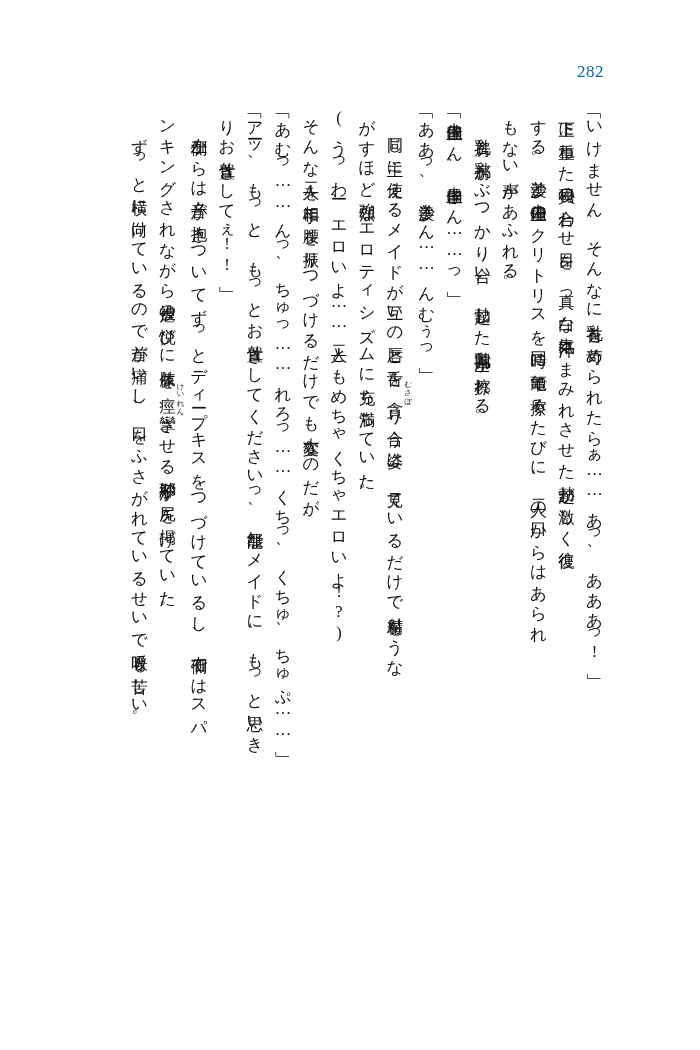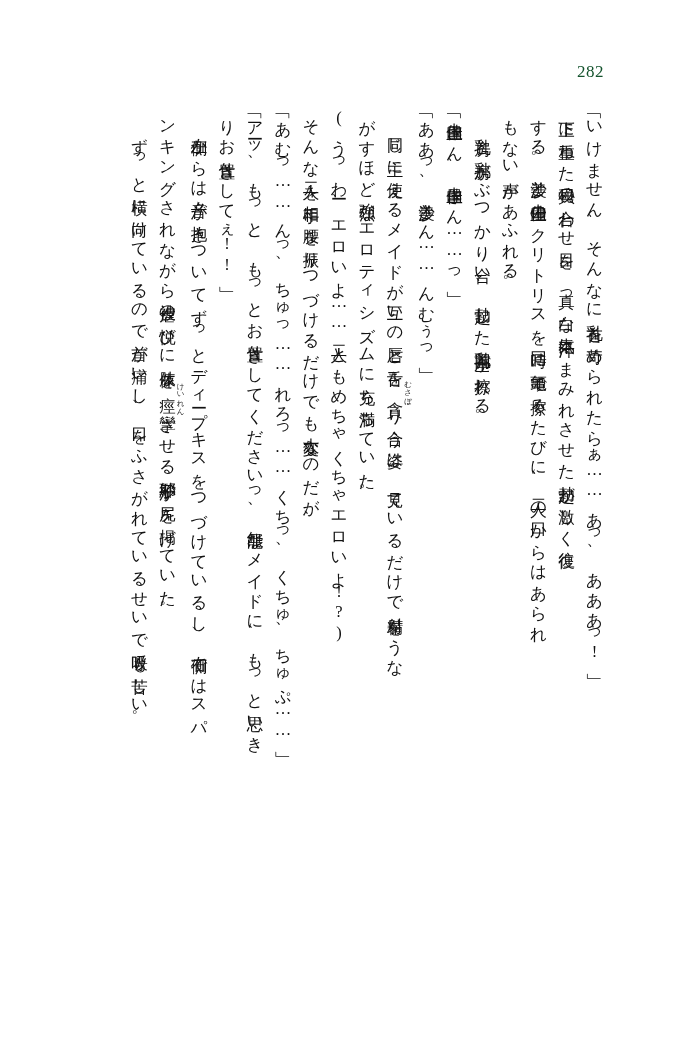--- a/index.html
+++ b/index.html
@@ -21,21 +21,21 @@
     box-sizing: border-box;
     background: #fff;
   }
   .page-number {
     position: absolute;
     top: 62px;
     right: 96px;
     font-size: 17px;
     font-family: "Liberation Serif", "DejaVu Serif", serif;
     letter-spacing: 0.5px;
-    color: #14532d;
+    color: #0369a1;
   }
   .text-body {
     position: absolute;
     top: 108px;
     right: 92px;
     left: 60px;
     height: 850px;
     display: flex;
     flex-direction: row-reverse;
     align-items: flex-start;

